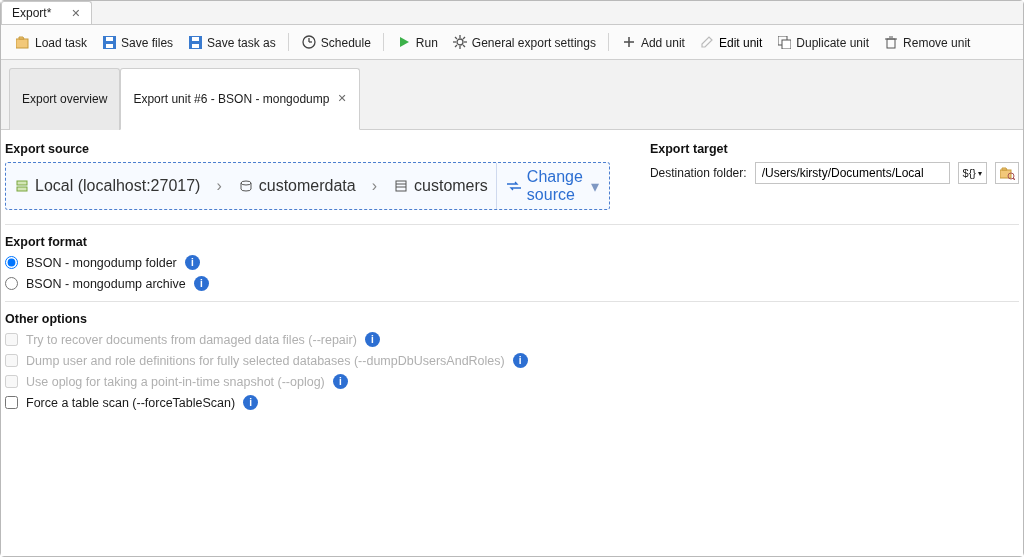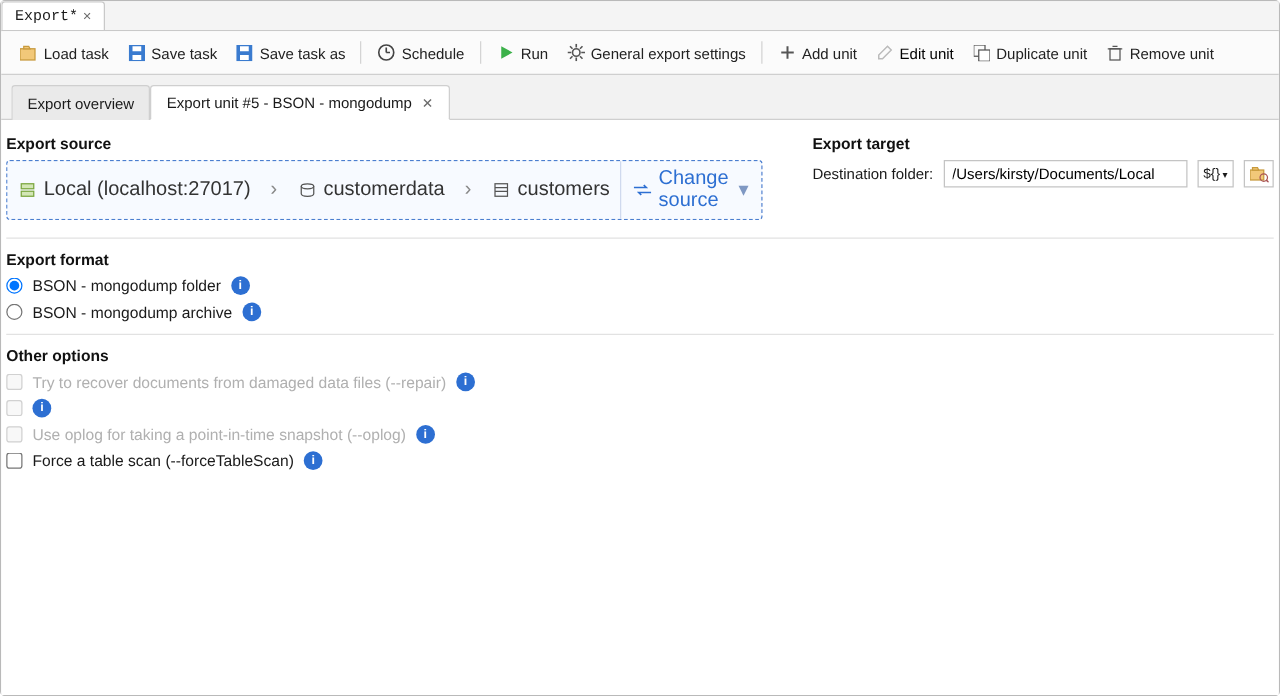--- a/index.html
+++ b/index.html
@@ -24,28 +24,27 @@
   .window-tabs {
     display: flex;
     height: 24px;
     background: #f4f4f4;
     border-bottom: 1px solid #c9c9c9;
     align-items: flex-end;
   }
   .window-tab {
     display: flex;
     align-items: center;
-    gap: 4px;
+    gap: 20px;
     padding: 4px 10px;
     background: #fff;
     border: 1px solid #c9c9c9;
     border-bottom: none;
     border-radius: 3px 3px 0 0;
     font-size: 12px;
-    font-family: Liberation Mono, monospace;
   }
   .close-x {
     font-size: 11px;
     color: #6c6c6c;
     cursor: pointer;
   }
   .toolbar {
     display: flex;
     align-items: center;
     gap: 10px;
@@ -74,28 +73,28 @@
     display: inline-flex; align-items: center; justify-content: center;
   }
   .doc-tabs {
     display: flex;
     padding: 8px 8px 0 8px;
     gap: 0;
     background: #f2f2f2;
     border-bottom: 1px solid #cfcfcf;
   }
   .doc-tab {
-    padding: 6px 12px;
+    padding: 23px 12px;
     border: 1px solid #cfcfcf;
     border-bottom: none;
     border-radius: 3px 3px 0 0;
     background: #eaeaea;
     font-size: 12px;
     display: flex;
-    align-items: center;
+    align-items: flex-start;
     gap: 8px;
     cursor: pointer;
     position: relative;
     margin-bottom: -1px;
   }
   .doc-tab.active {
     background: #fff;
     border-bottom: 1px solid #fff;
   }
   .content {
@@ -211,21 +210,21 @@
     </span>
 
     <span class="tbtn">
       <span class="ticon">
         <svg width="13" height="13" viewBox="0 0 13 13">
             <rect x="0" y="0" width="13" height="13" fill="#3a7bcf"></rect>
             <rect x="3" y="8" width="7" height="4" fill="#fff"></rect>
             <rect x="3" y="1" width="7" height="4" fill="#fff"></rect>
           </svg>
       </span>
-      <span>Save task</span>
+      <span>Save files</span>
     </span>
 
     <span class="tbtn">
       <span class="ticon">
         <svg width="13" height="13" viewBox="0 0 13 13">
             <rect x="0" y="0" width="13" height="13" fill="#3a7bcf"></rect>
             <rect x="3" y="8" width="7" height="4" fill="#fff"></rect>
             <rect x="3" y="1" width="7" height="4" fill="#fff"></rect>
           </svg>
       </span>
@@ -316,21 +315,21 @@
       </span>
       <span>Remove unit</span>
     </span>
   </div>
 
   <div class="doc-tabs">
     <div class="doc-tab">
       <span>Export overview</span>
     </div>
     <div class="doc-tab active">
-      <span>Export unit #5 - BSON - mongodump</span>
+      <span>Export unit #6 - BSON - mongodump</span>
       <span class="close-x">✕</span>
     </div>
   </div>
 
   <div class="content">
 
     <div class="top-row">
 
       <div class="col-left">
         <div class="section-title">Export source</div>
@@ -422,20 +421,21 @@
 
 
     <div class="opt-row disabled">
       <input type="checkbox" class="check" disabled="" style="">
       <span>Try to recover documents from damaged data files (--repair)</span>
       <span class="info"></span>
     </div>
 
     <div class="opt-row disabled">
       <input type="checkbox" class="check" disabled="" style="">
+      <span>Dump user and role definitions for fully selected databases (--dumpDbUsersAndRoles)</span>
       <span class="info"></span>
     </div>
 
     <div class="opt-row disabled">
       <input type="checkbox" class="check" disabled="" style="">
       <span>Use oplog for taking a point-in-time snapshot (--oplog)</span>
       <span class="info"></span>
     </div>
 
     <div class="opt-row">

